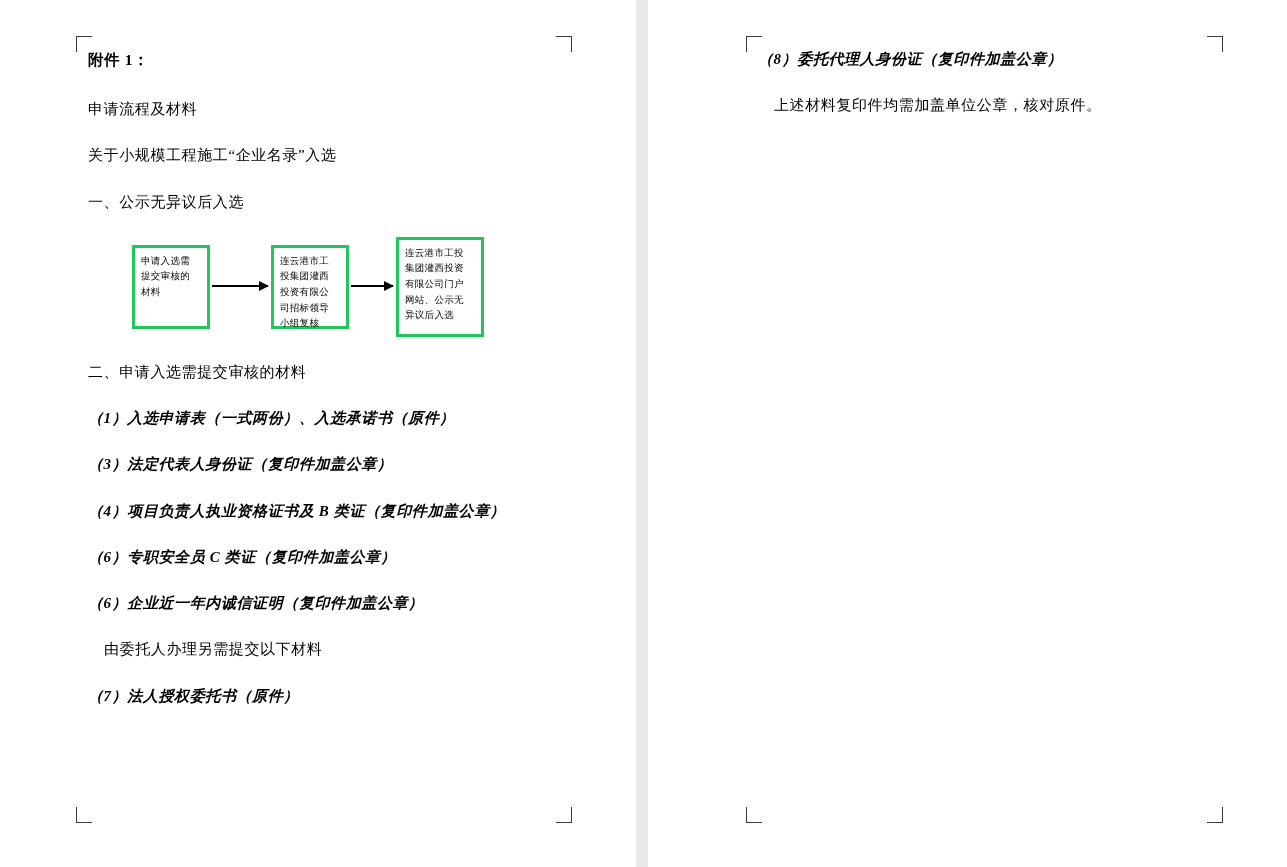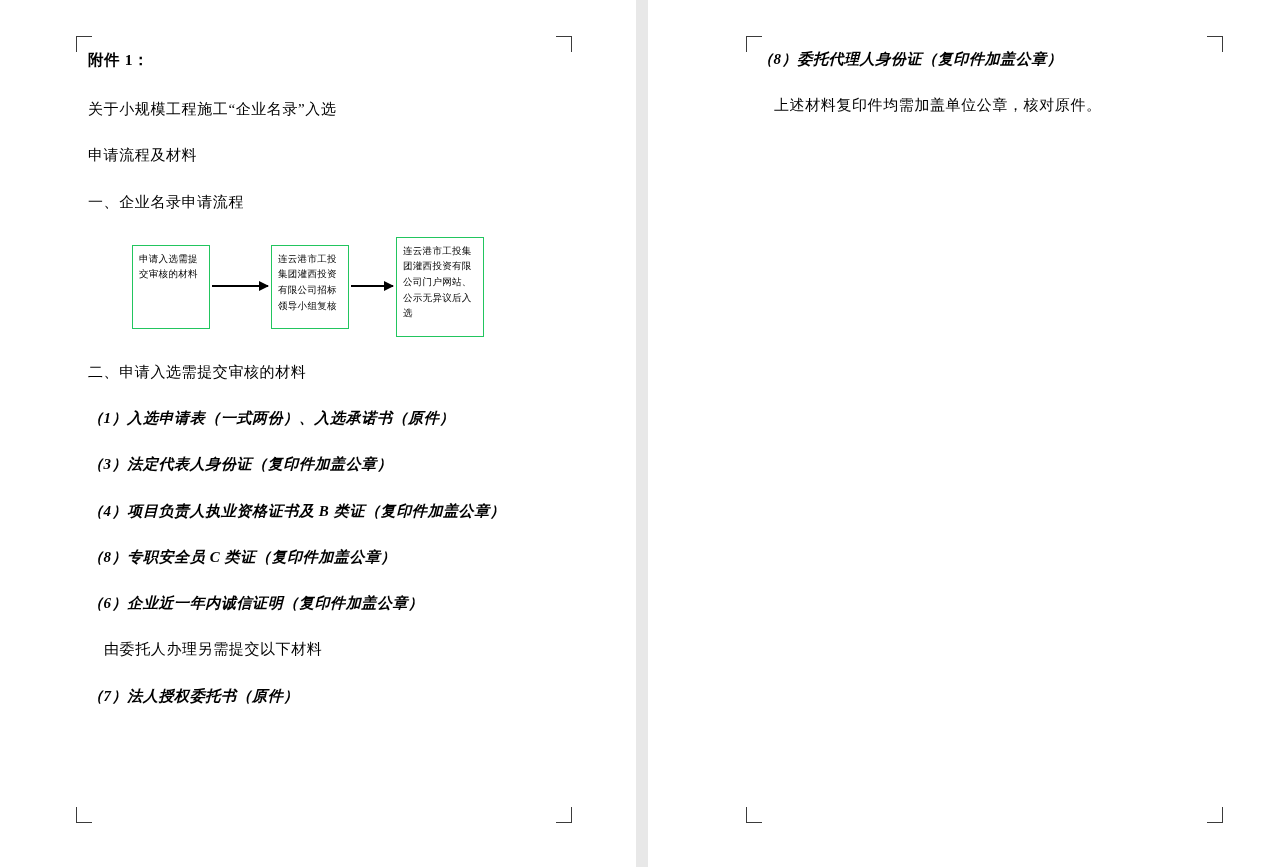--- a/index.html
+++ b/index.html
@@ -84,21 +84,21 @@
   .para-multi { margin-bottom: 24px; }
 
   
   .flow {
     position: relative;
     margin: 6px 0 14px 0;
     height: 110px;
   }
   .flow-box {
     position: absolute;
-    border: 1px solid #22c55e;
+    border: 3px solid #22c55e;
     box-sizing: border-box;
     font-size: 9.5px;
     line-height: 1.65;
     letter-spacing: 0.3px;
     padding: 6px 10px 4px 6px;
     font-family: "Liberation Serif", serif;
   }
   .flow-box.b1 { left: 44px;  top: 8px;  width: 78px;  height: 84px; }
   .flow-box.b2 { left: 183px; top: 8px;  width: 78px;  height: 84px; }
   .flow-box.b3 { left: 308px; top: 0px;  width: 88px;  height: 100px; }
@@ -128,44 +128,44 @@
   <div class="page page-left">
     <div class="mark tl" style="left:76px;top:36px;"></div>
     <div class="mark tr" style="right:64px;top:36px;"></div>
     <div class="mark bl" style="left:76px;bottom:44px;"></div>
     <div class="mark br" style="right:64px;bottom:44px;"></div>
 
     <div class="content">
 
       <p class="para heading-attach">附件 1：</p>
 
+      <p class="para">申请流程及材料</p>
+
       <p class="para">关于小规模工程施工“企业名录”入选</p>
 
-      <p class="para">申请流程及材料</p>
-
-      <p class="para">一、企业名录申请流程</p>
+      <p class="para">一、公示无异议后入选</p>
 
       <div class="flow">
         <div class="flow-box b1">申请入选需提交审核的材料</div>
         <div class="arrow a1"></div>
         <div class="flow-box b2">连云港市工投集团灌西投资有限公司招标领导小组复核</div>
         <div class="arrow a2"></div>
         <div class="flow-box b3">连云港市工投集团灌西投资有限公司门户网站、公示无异议后入选</div>
       </div>
 
       <p class="para">二、申请入选需提交审核的材料</p>
 
       <p class="para bold">（1）入选申请表（一式两份）、入选承诺书（原件）</p>
 
 
       <p class="para bold">（3）法定代表人身份证（复印件加盖公章）</p>
 
       <p class="para bold">（4）项目负责人执业资格证书及 B 类证（复印件加盖公章）</p>
 
-      <p class="para bold">（8）专职安全员 C 类证（复印件加盖公章）</p>
+      <p class="para bold">（6）专职安全员 C 类证（复印件加盖公章）</p>
 
       <p class="para bold">（6）企业近一年内诚信证明（复印件加盖公章）</p>
 
       <p class="para indent">由委托人办理另需提交以下材料</p>
 
       <p class="para bold">（7）法人授权委托书（原件）</p>
 
     </div>
   </div>
 

